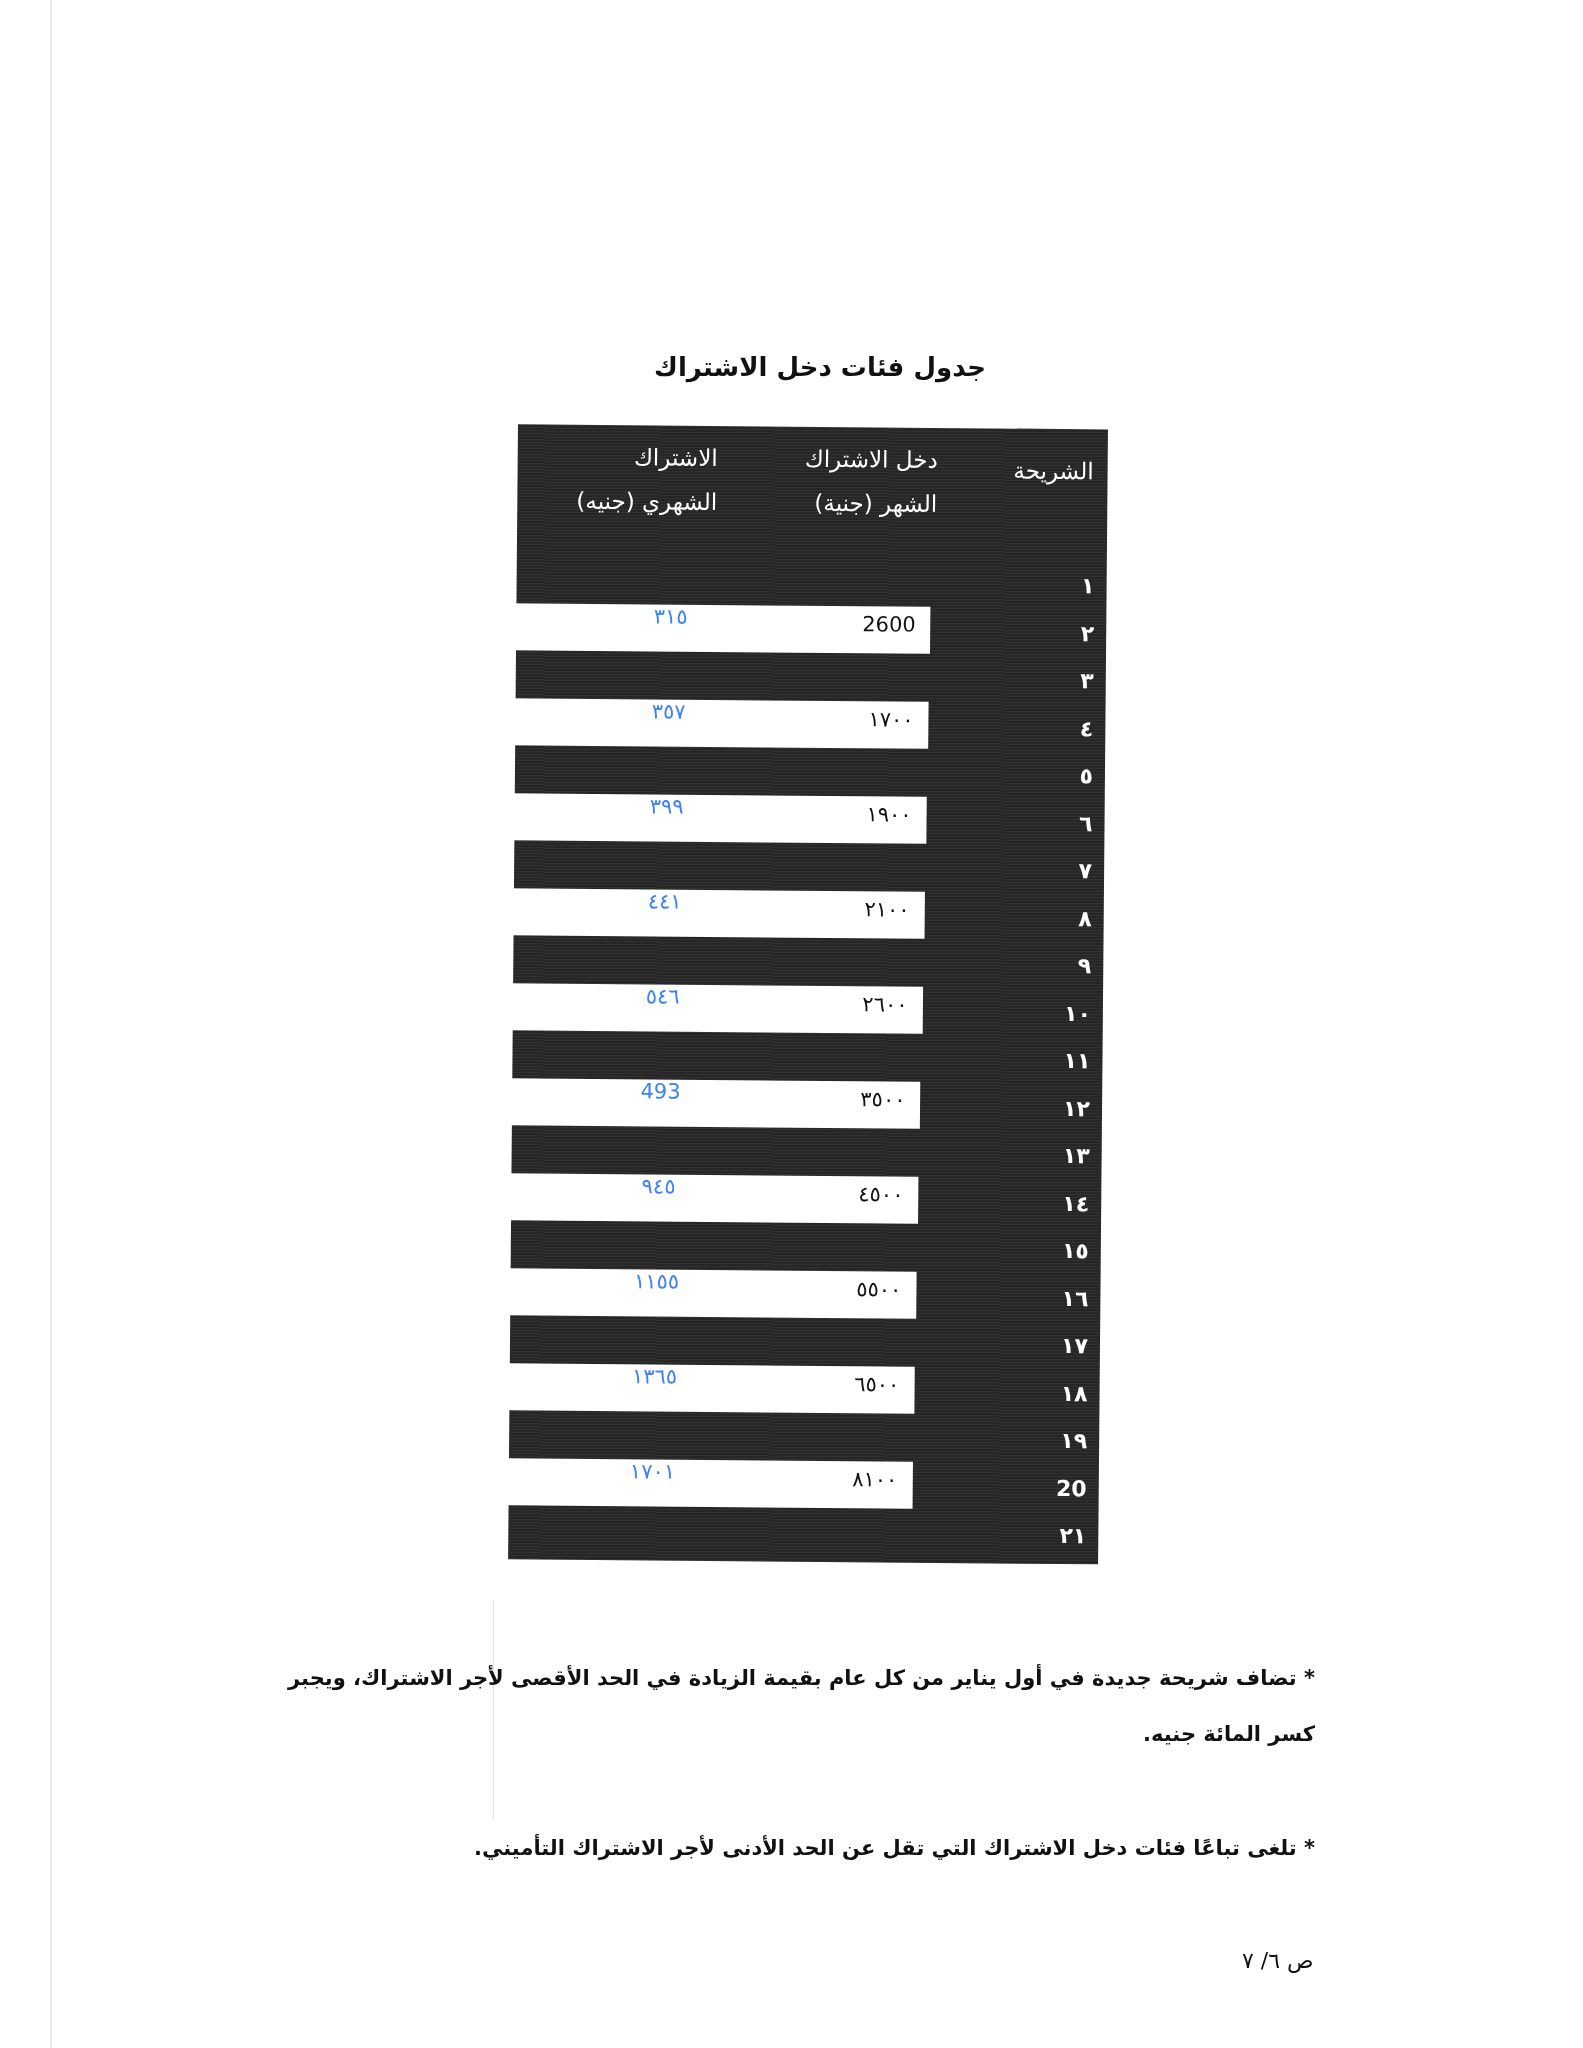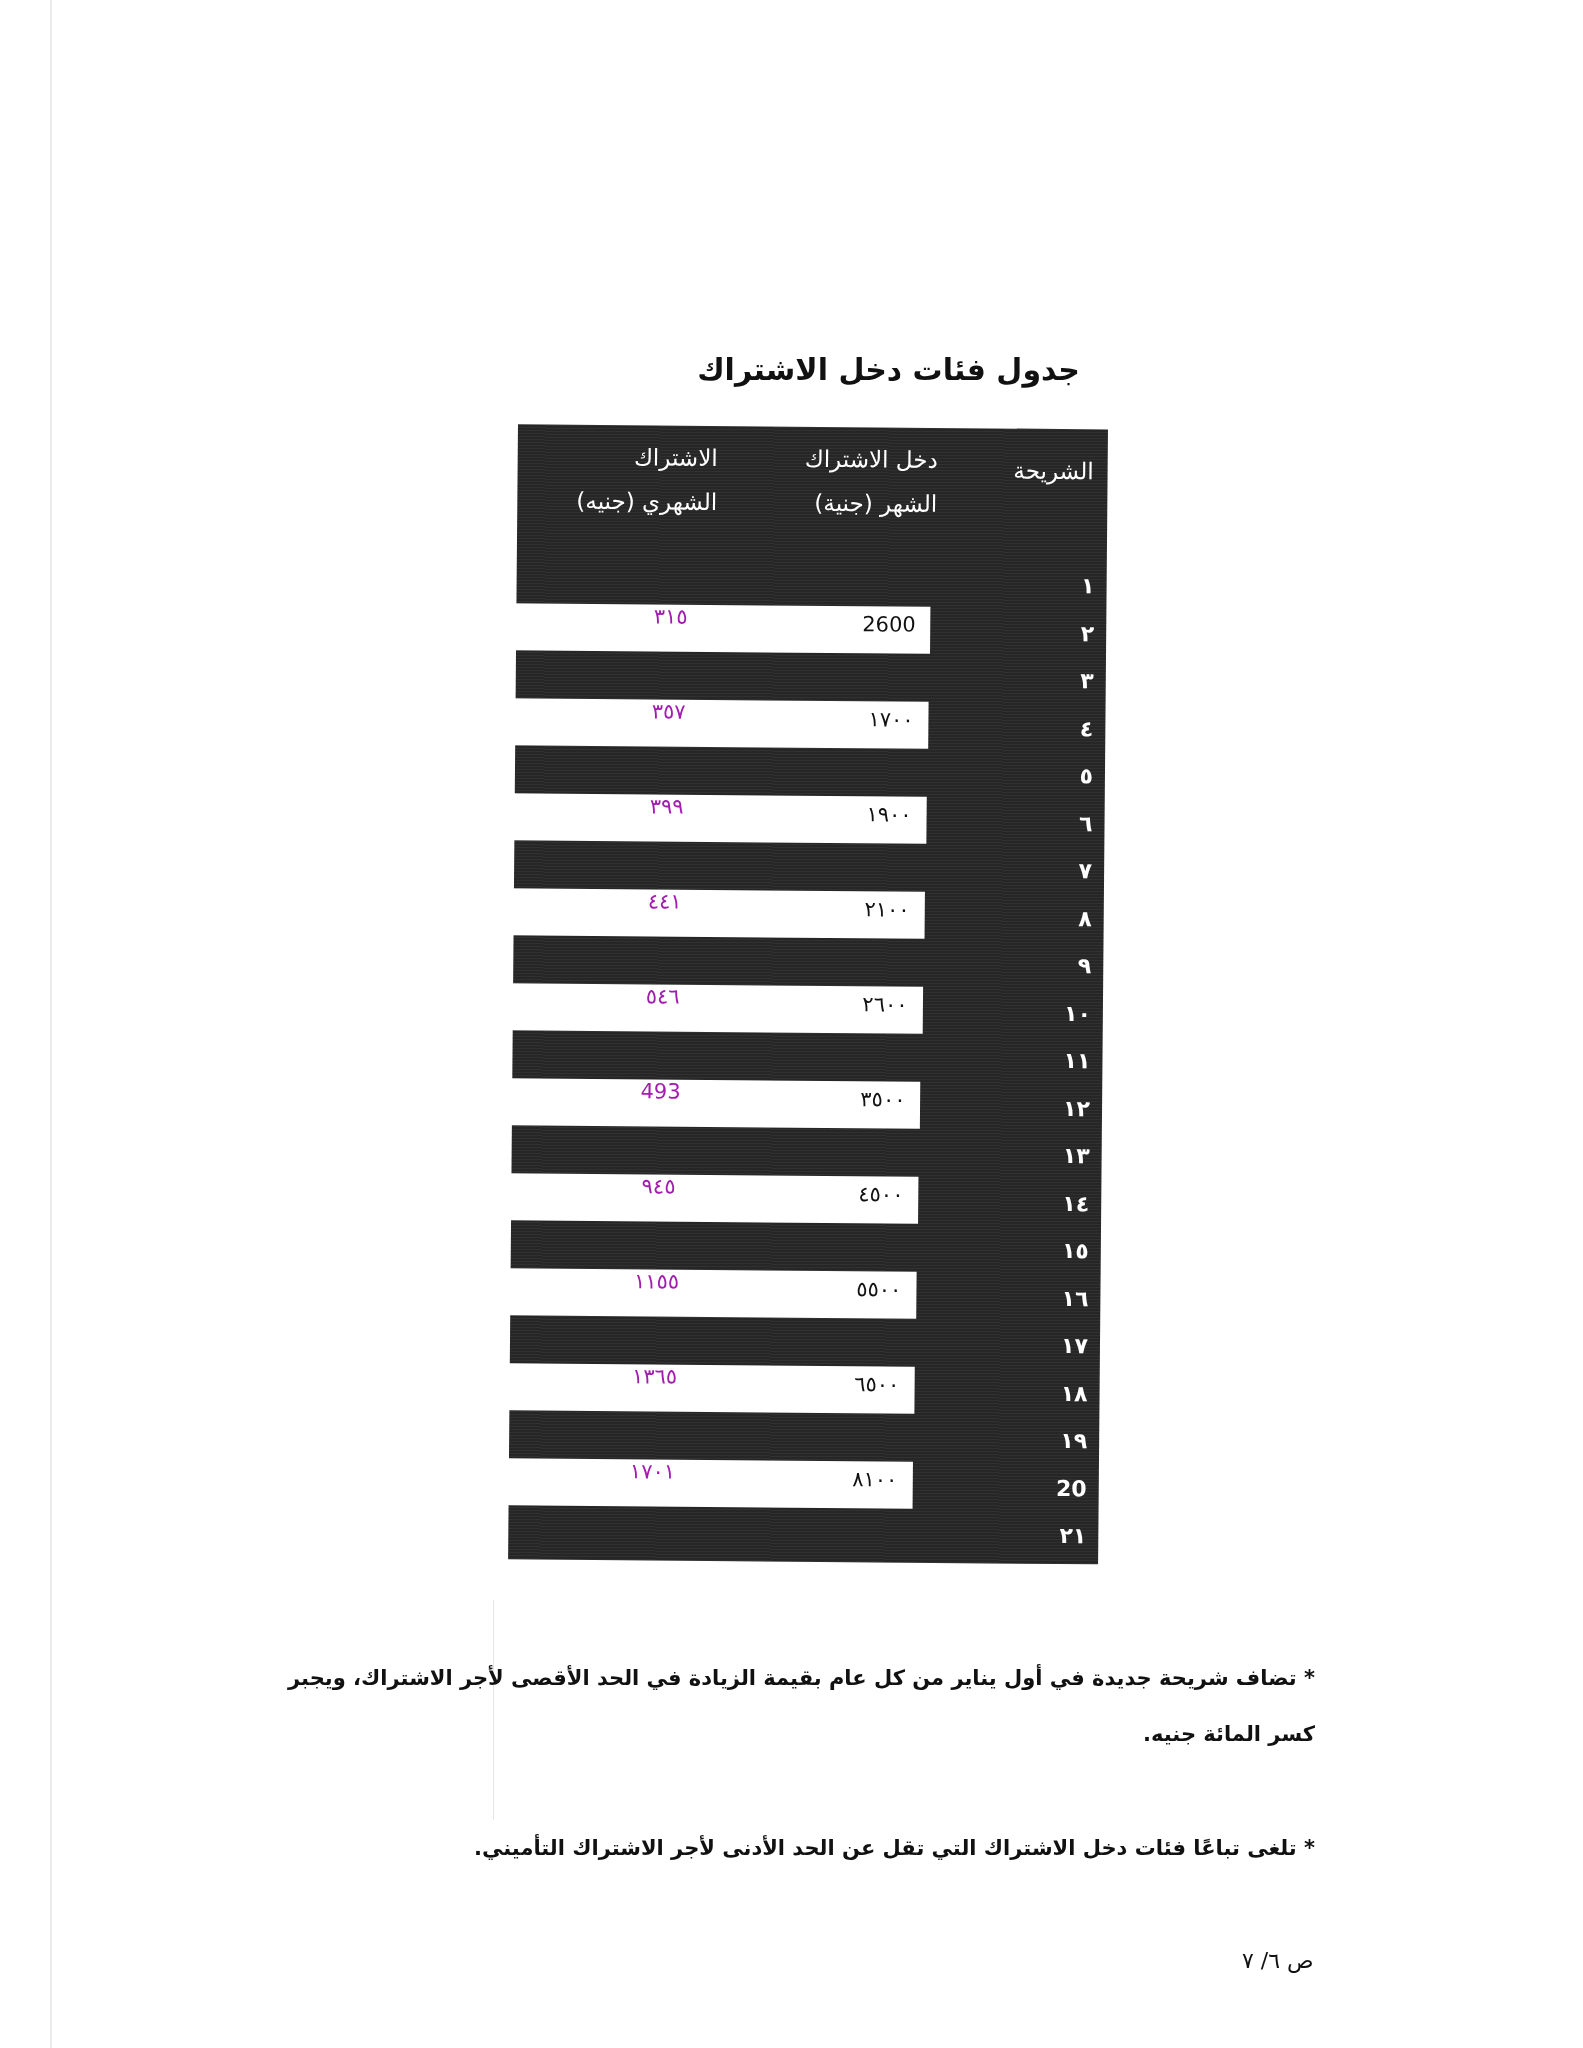--- a/index.html
+++ b/index.html
@@ -3,22 +3,22 @@
 <meta charset="utf-8">
 <style>
   html, body { margin:0; padding:0; }
   body {
     width:1583px; height:2048px; background:#ffffff; position:relative; overflow:hidden;
     font-family: "DejaVu Sans", sans-serif; color:#111;
   }
   .scan-line { position:absolute; left:50px; top:0; width:2px; height:2048px; background:#ececec; }
   .scan-line2 { position:absolute; left:493px; top:1600px; width:1px; height:220px; background:#e6e6e6; }
   .title {
-    position:absolute; left:560px; top:352px; width:520px; text-align:right;
-    font-size:30px; font-weight:bold; direction:rtl;
+    position:absolute; left:560px; top:352px; width:520px; text-align:center;
+    font-size:26px; font-weight:bold; direction:rtl;
   }
   .table-wrap {
     position:absolute; left:488px; top:424px; width:620px; height:1135px;
     transform: rotate(0.5deg); transform-origin: top left;
   }
   .tbl-bg {
     position:absolute; left:30px; top:0; right:0; bottom:0;
     background:#262626;
     background-image: repeating-linear-gradient(0deg, rgba(255,255,255,0.05) 0 1px, transparent 1px 3px);
   }
@@ -30,21 +30,21 @@
     position:absolute; left:0; height:40px;
   }
   .row .num {
     position:absolute; right:12px; width:50px; text-align:right; color:#fff;
     font-size:22px; font-weight:bold; line-height:40px;
   }
   .row .white {
     position:absolute; left:0; width:455px; top:0; height:47px; background:#fff;
   }
   .row .v-income { position:absolute; left:340px; top:6px; font-size:21px; color:#111; width:100px; text-align:right; }
-  .row .v-sub { position:absolute; left:150px; top:0px; font-size:21px; color:#a21caf; width:90px; text-align:center; }
+  .row .v-sub { position:absolute; left:150px; top:0px; font-size:21px; color:#3b82f6; width:90px; text-align:center; }
   .foot {
     position:absolute; direction:rtl; text-align:right; font-weight:bold; font-size:21px; color:#111;
   }
   .foot1 { right:268px; top:1650px; width:1050px; line-height:56px; }
   .foot2 { right:268px; top:1836px; width:1050px; }
   .pager { position:absolute; left:1218px; top:1948px; font-size:22px; direction:rtl;margin-left:24px; }
 </style>
 </head>
 <body>
 

